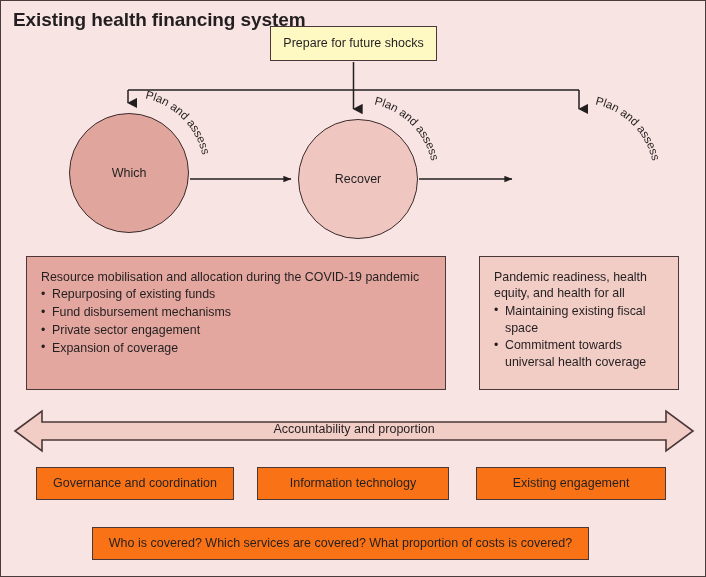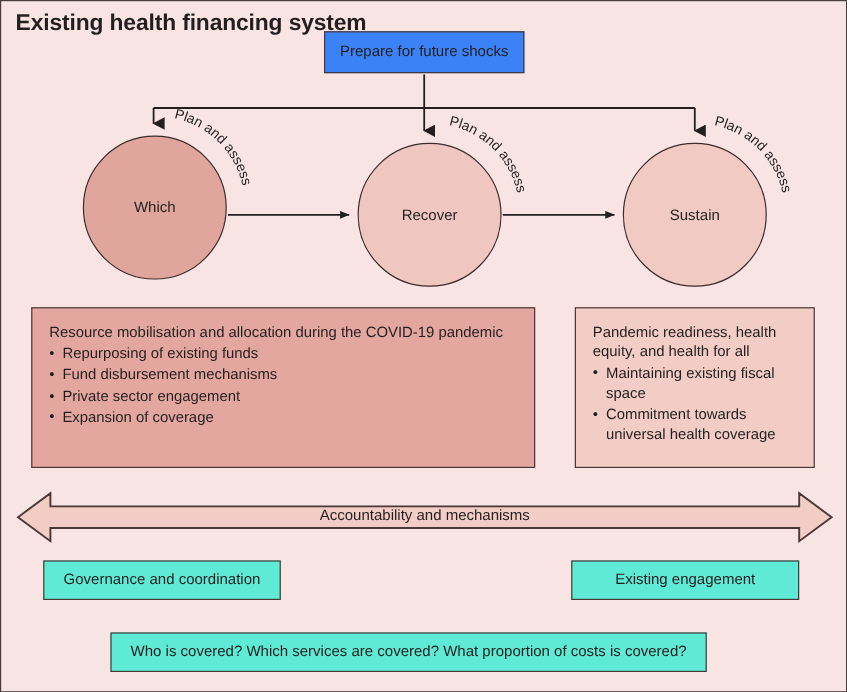--- a/index.html
+++ b/index.html
@@ -40,22 +40,22 @@
   .box {
     position: absolute;
     box-sizing: border-box;
     border: 1.6px solid #4a3737;
     display: flex;
     align-items: center;
     justify-content: center;
     font-size: 12.5px;
     line-height: 1.35;
   }
-  .box.dark   { background: #3b82f6; }
-  .box.pale   { background: #5eead4; }
+  .box.dark   { background: #fef9c3; }
+  .box.pale   { background: #f97316; }
 
   #prepare-box {
     left: 269px; top: 25px; width: 167px; height: 35px;
   }
 
   
   .circle {
     position: absolute;
     box-sizing: border-box;
     border-radius: 50%;
@@ -183,23 +183,20 @@
 
   <div id="prepare-box" class="box dark">
     <span>Prepare for future shocks</span>
   </div>
 
   <div id="circle-absorb" class="circle">
     <span>Which</span>
   </div>
   <div id="circle-recover" class="circle">
     <span>Recover</span>
-  </div>
-  <div id="circle-sustain" class="circle">
-    <span>Sustain</span>
   </div>
 
   <div id="resource-box" class="box">
     <div class="box-inner">
       <div class="box-heading">Resource mobilisation and allocation during the COVID-19 pandemic</div>
       <ul class="bullets">
         <li>Repurposing of existing funds</li>
         <li>Fund disbursement mechanisms</li>
         <li>Private sector engagement</li>
         <li>Expansion of coverage</li>
@@ -210,25 +207,28 @@
   <div id="readiness-box" class="box">
     <div class="box-inner">
       <div class="box-heading">Pandemic readiness, health equity, and health for all</div>
       <ul class="bullets">
         <li>Maintaining existing fiscal space</li>
         <li>Commitment towards universal health coverage</li>
       </ul>
     </div>
   </div>
 
-  <div id="accountability-label">Accountability and mechanisms</div>
+  <div id="accountability-label">Accountability and proportion</div>
 
   <div id="gov-box" class="box pale">
     <span>Governance and coordination</span>
   </div>
+  <div id="it-box" class="box pale">
+    <span>Information technology</span>
+  </div>
   <div id="comm-box" class="box pale">
     <span>Existing engagement</span>
   </div>
 
   <div id="question-box" class="box pale">
     <span>Who is covered? Which services are covered? What proportion of costs is covered?</span>
   </div>
 
 </div>
 

